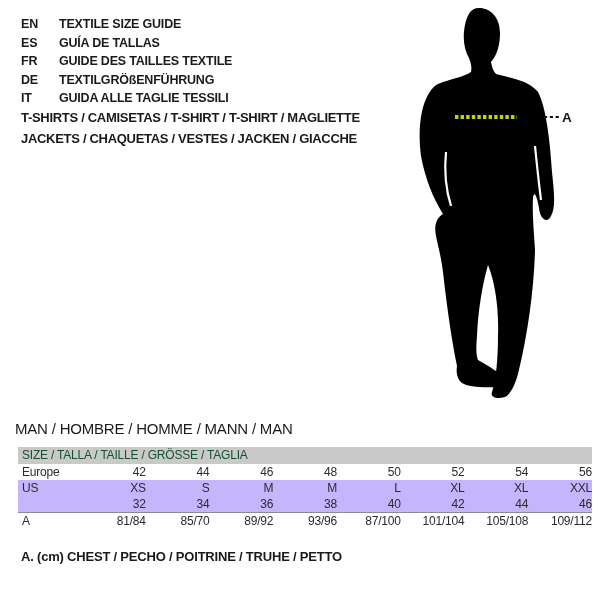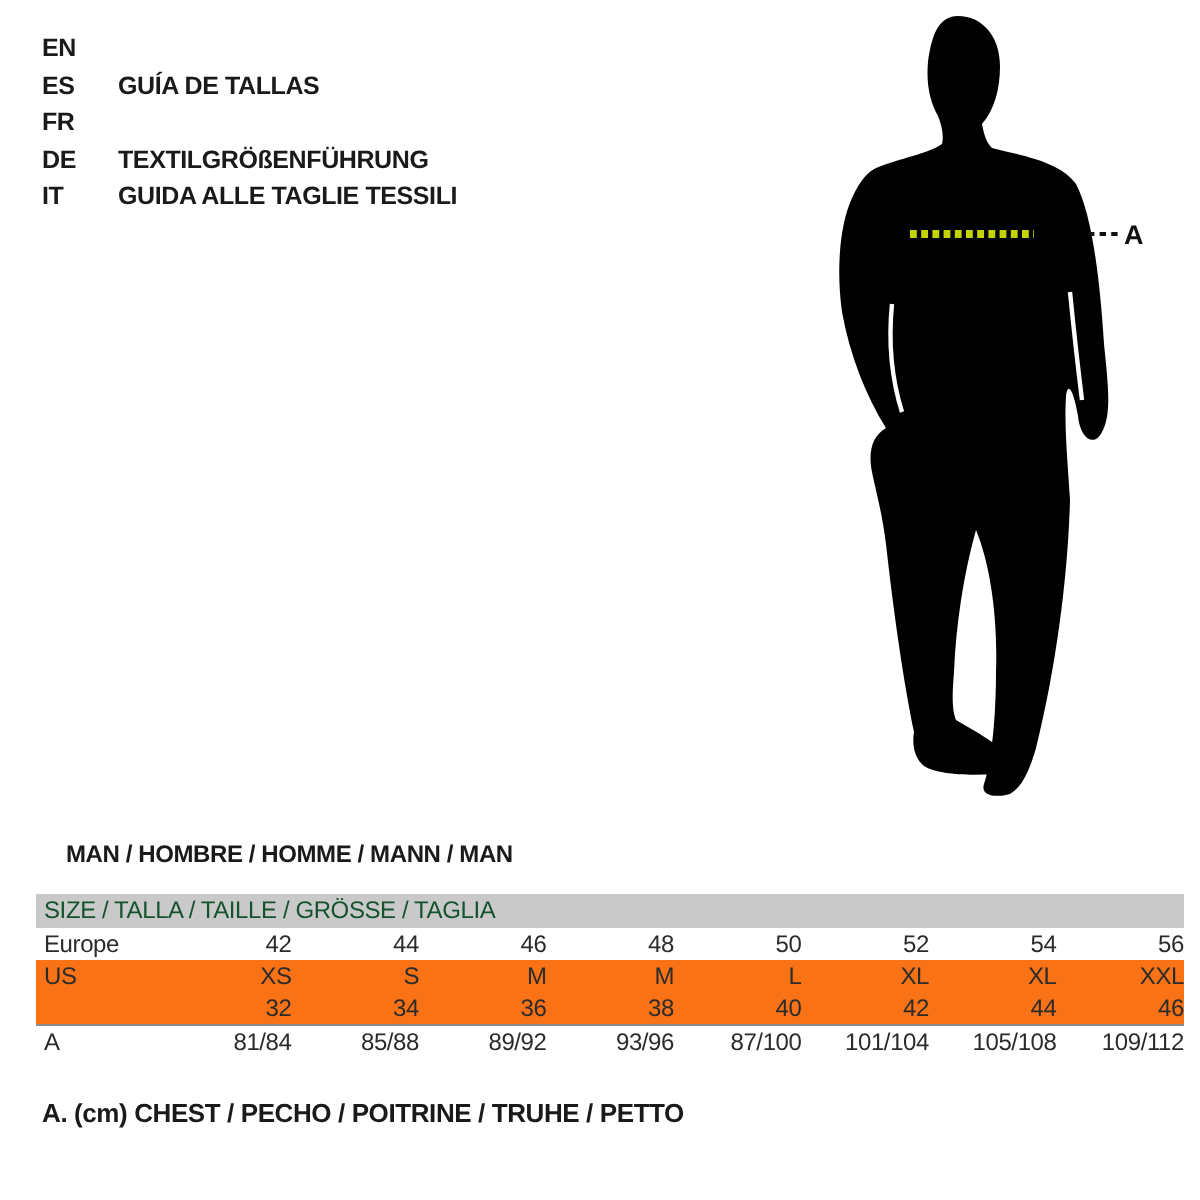--- a/index.html
+++ b/index.html
@@ -9,58 +9,64 @@
   }
   
   .lang-list{position:absolute;left:21px;top:15px;}
   .lang-row{display:flex;font-weight:bold;font-size:12.5px;line-height:18.6px;letter-spacing:-0.2px;}
   .lang-code{width:38px;flex:0 0 38px;}
   
   .category{position:absolute;left:21px;top:107px;font-weight:bold;font-size:13px;line-height:21px;letter-spacing:-0.3px;white-space:nowrap;}
   
   .figure-wrap{position:absolute;left:405px;top:0;width:195px;height:410px;}
   
-  .section-title{position:absolute;left:33px;top:420px;font-weight:bold;font-size:12px;letter-spacing:-0.2px;}
+  .section-title{position:absolute;left:15px;top:420px;font-weight:normal;font-size:15px;letter-spacing:-0.2px;}
   
   .size-table{position:absolute;left:18px;top:447px;width:574px;font-size:12px;color:#2b2b2b;letter-spacing:-0.2px;}
   .table-header{background:#c9c9c9;height:17px;line-height:17px;padding-left:4px;color:#14532d;}
   .t-row{display:grid;grid-template-columns:64px repeat(8,1fr);height:16px;line-height:16px;}
   .t-row span{text-align:right;}
   .t-row .rlabel{text-align:left;padding-left:4px;}
-  .row-shade{background:#f97316;}
+  .row-shade{background:#c4b5fd;}
   .row-a{border-top:1px solid #8c8c8c;height:17px;line-height:17px;}
   
   .footnote{position:absolute;left:21px;top:549px;font-weight:bold;font-size:13px;letter-spacing:-0.2px;white-space:nowrap;}
 </style>
 </head>
 <body>
 
 <div class="canvas">
 
   <div class="lang-list">
     <div class="lang-row">
       <span class="lang-code">EN</span>
+      <span class="lang-label">TEXTILE SIZE GUIDE</span>
     </div>
     <div class="lang-row">
       <span class="lang-code">ES</span>
       <span class="lang-label">GUÍA DE TALLAS</span>
     </div>
     <div class="lang-row">
       <span class="lang-code">FR</span>
+      <span class="lang-label">GUIDE DES TAILLES TEXTILE</span>
     </div>
     <div class="lang-row">
       <span class="lang-code">DE</span>
       <span class="lang-label">TEXTILGRÖßENFÜHRUNG</span>
     </div>
     <div class="lang-row">
       <span class="lang-code">IT</span>
       <span class="lang-label">GUIDA ALLE TAGLIE TESSILI</span>
     </div>
   </div>
 
+  <div class="category">
+    <div>T-SHIRTS / CAMISETAS / T-SHIRT / T-SHIRT / MAGLIETTE</div>
+    <div>JACKETS / CHAQUETAS / VESTES / JACKEN / GIACCHE</div>
+  </div>
 
   <div class="figure-wrap">
     <svg width="195" height="410" viewBox="405 0 195 410" xmlns="http://www.w3.org/2000/svg">
       <path fill="#000000" d="
         M479,8
         C491,8 500,18 500,33
         C500,45 497,55 491,62
         C492,67 493,71 496,74
         C512,78 530,81 538,92
         C546,107 550,140 552,172
@@ -134,21 +140,21 @@
       <span>38</span>
       <span>40</span>
       <span>42</span>
       <span>44</span>
       <span>46</span>
     </div>
 
     <div class="t-row row-a">
       <span class="rlabel">A</span>
       <span>81/84</span>
-      <span>85/88</span>
+      <span>85/70</span>
       <span>89/92</span>
       <span>93/96</span>
       <span>87/100</span>
       <span>101/104</span>
       <span>105/108</span>
       <span>109/112</span>
     </div>
   </div>
 
   <div class="footnote">A. (cm) CHEST / PECHO / POITRINE / TRUHE / PETTO</div>

